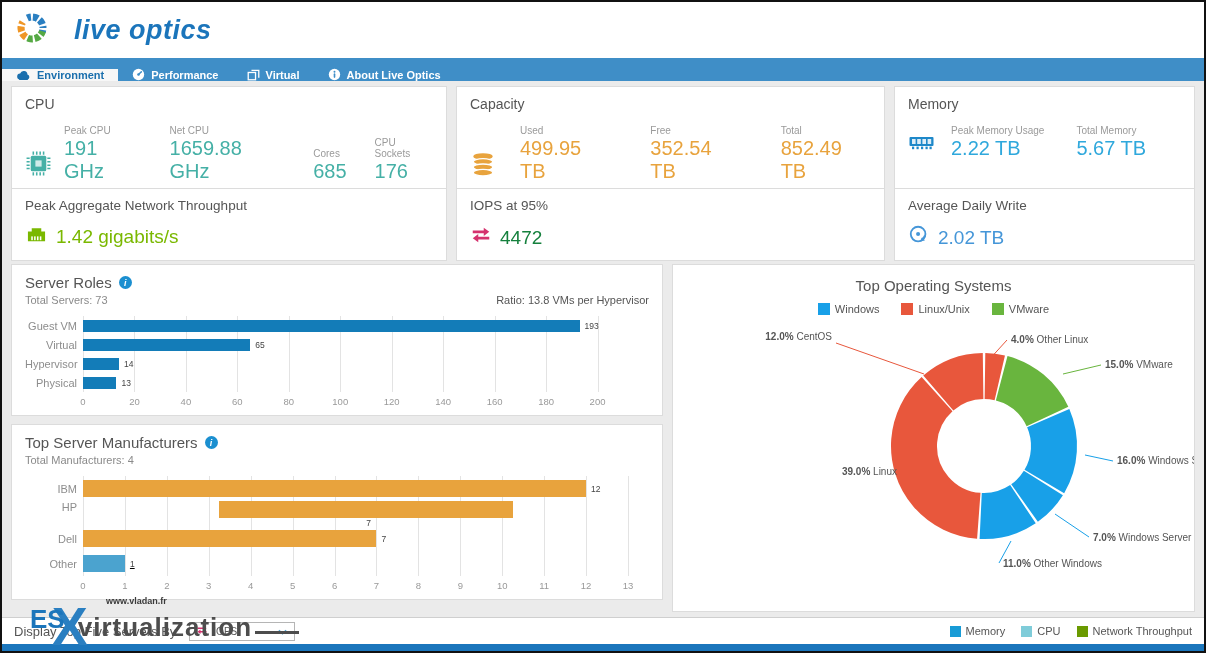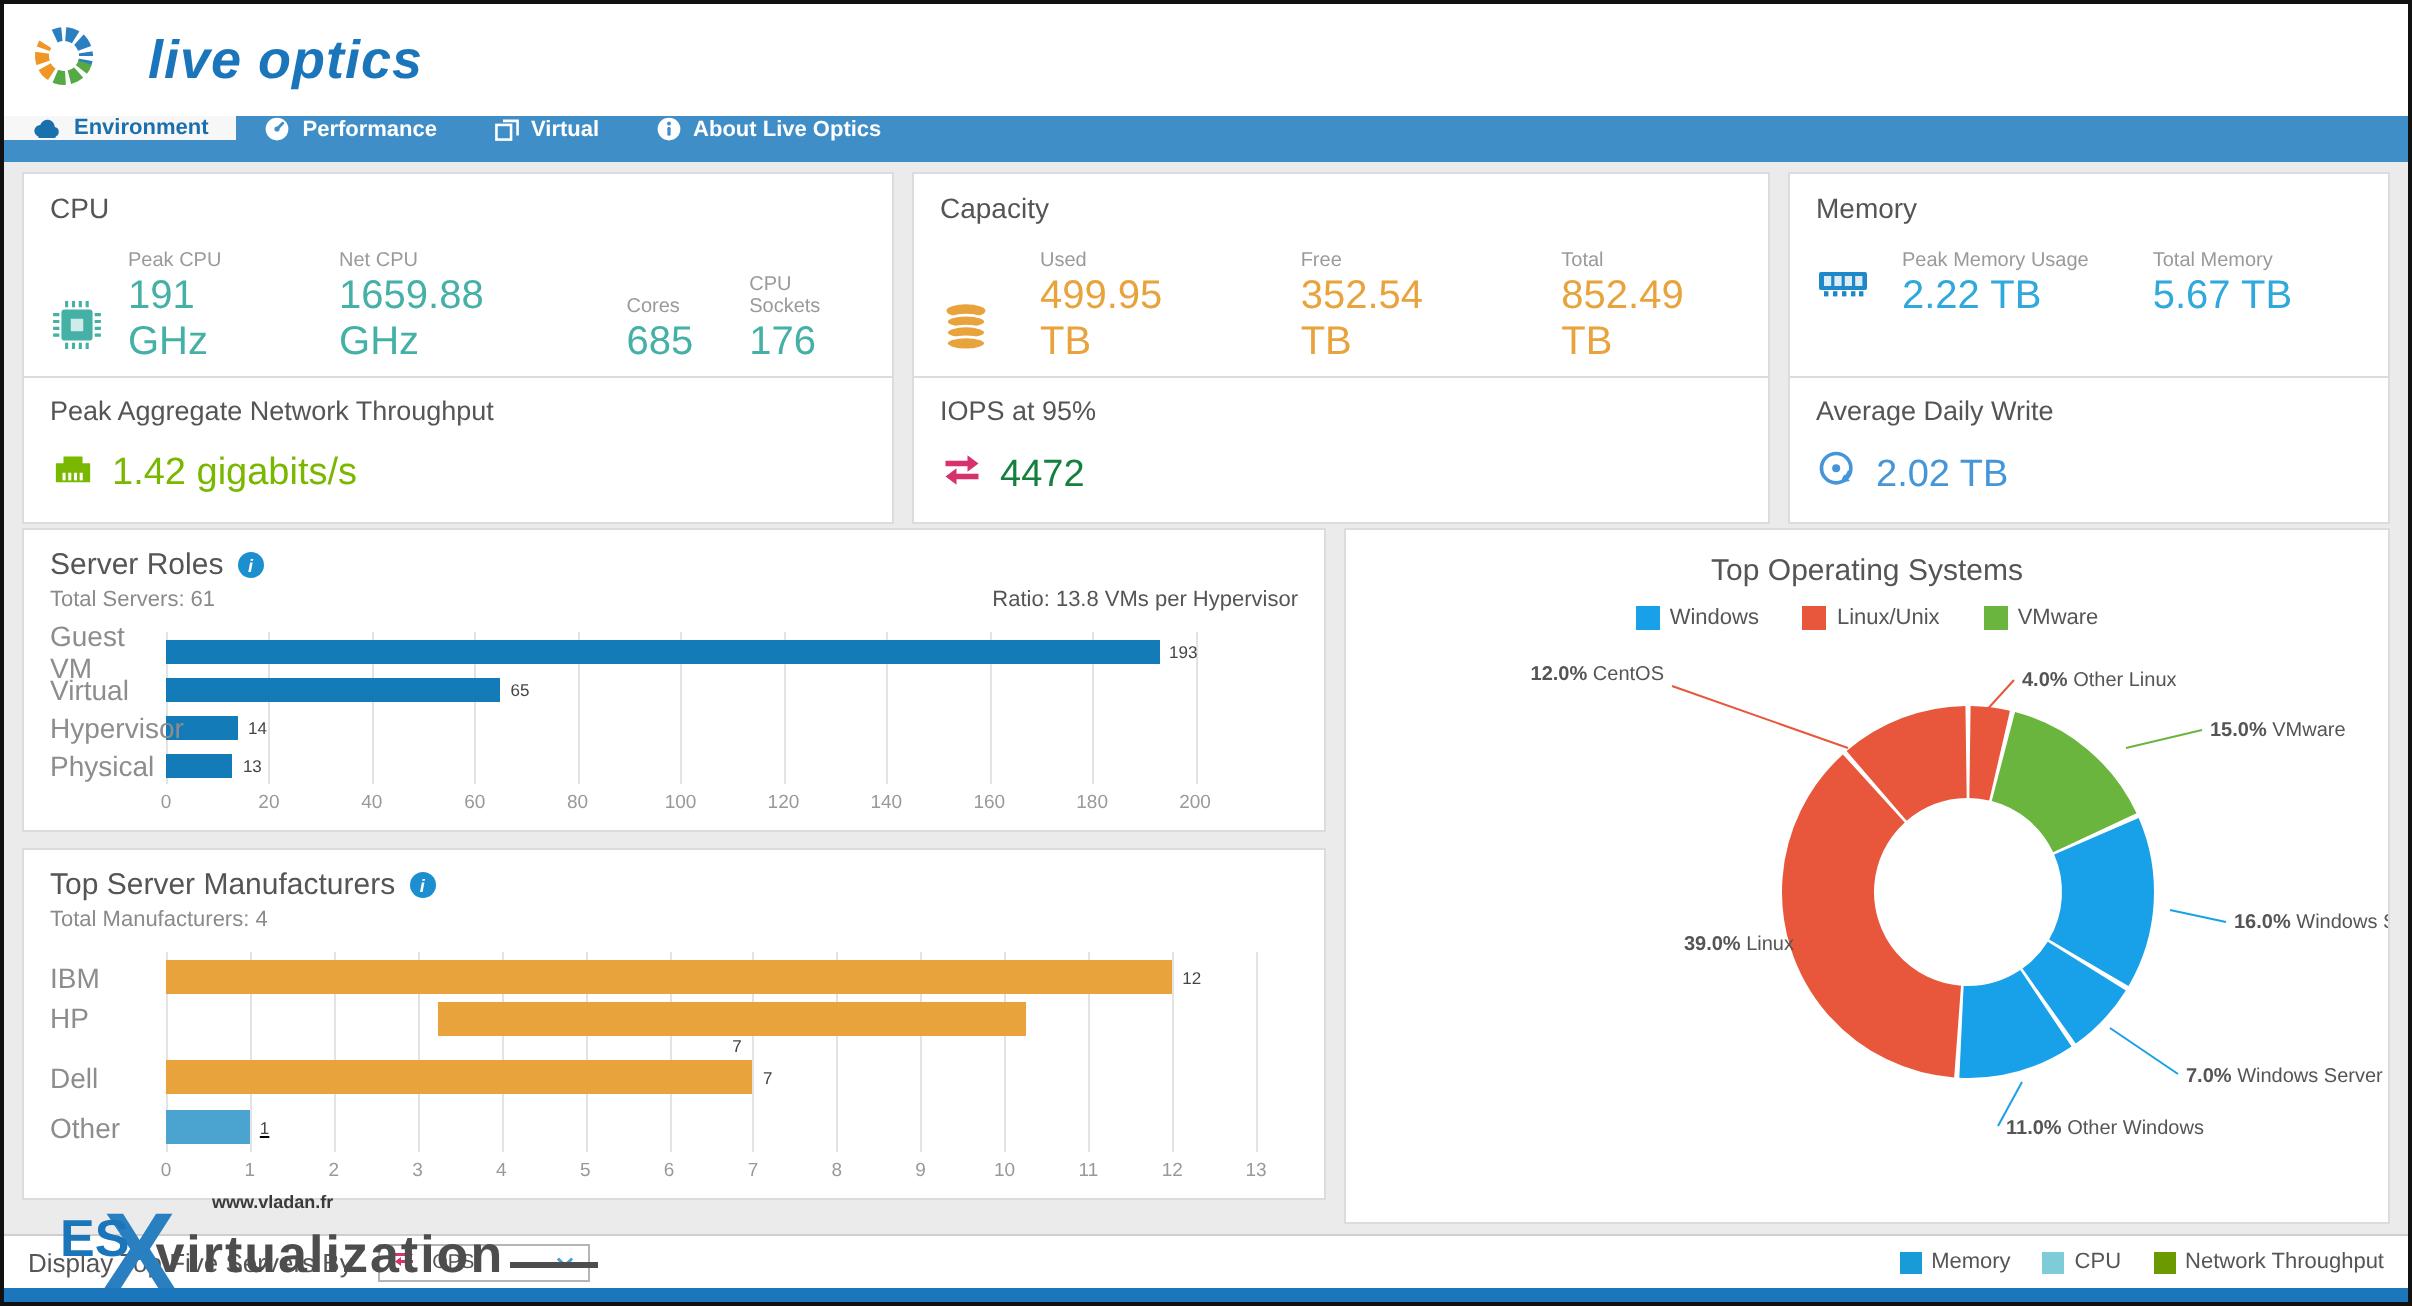--- a/index.html
+++ b/index.html
@@ -10,21 +10,21 @@
     font-family: "Liberation Sans", sans-serif;
     position: relative;
     overflow: hidden;
     display: flex; flex-direction: column;
   }
   
   .header { height: 56px; display: flex; align-items: center; padding-left: 12px; background: #fff; flex: 0 0 auto; }
   .logo { display: flex; align-items: center; gap: 24px; }
   .logo-text { font-size: 27px; font-weight: bold; font-style: italic; color: #1b75bb; letter-spacing: 0.5px; }
   
-  .nav { height: 23px; background: #3f8ec7; display: flex; align-items: flex-start; flex: 0 0 auto; }
+  .nav { height: 23px; background: #3f8ec7; display: flex; align-items: flex-end; flex: 0 0 auto; }
   .tab { display: flex; align-items: center; gap: 6px; padding: 0 14px; color: #fff; font-size: 11px; font-weight: bold; cursor: pointer; }
   .tab.active { background: #f7f7f7; color: #1a6fad; }
   .tab svg { display: block; }
   
   .content { background: #ebebeb; padding: 5px 9px 0 9px; flex: 1 1 auto; }
   .card { background: #fff; border: 1px solid #dcdcdc; }
   .grid3 { display: grid; grid-template-columns: 436px 429px 1fr; gap: 9px; }
   .row1 { height: 94px; }
   .row2 { height: 68px; margin-top: 8px; }
   .lower { display: grid; grid-template-columns: 652px 1fr; gap: 9px; margin-top: 8px; align-items: start; }
@@ -43,21 +43,21 @@
   .sub-row { display: flex; justify-content: space-between; margin-top: 3px; }
   .sub { font-size: 11px; color: #8a8a8a; }
   .ratio { font-size: 11px; color: #555; }
   .info-dot { width: 13px; height: 13px; border-radius: 50%; background: #1b8fd0; color: #fff; font-size: 9px; font-weight: bold; font-style: italic;
     display: flex; align-items: center; justify-content: center; cursor: pointer; }
   
   .bchart { margin-top: 10px; }
   .bc-rows { position: relative; margin-left: 58px; }
   .gridline { position: absolute; top: 0; bottom: 0; width: 1px; background: #e3e3e3; }
   .bc-row { display: flex; align-items: center; position: relative; z-index: 1; }
-  .bc-cat { position: absolute; left: -58px; width: 52px; text-align: left; font-size: 14px; color: #8d8d8d; }
+  .bc-cat { position: absolute; left: -58px; width: 52px; text-align: right; font-size: 11px; color: #8d8d8d; }
   .bc-bar { flex: 0 0 auto; }
   .bc-val { margin-left: 5px; font-size: 8.5px; color: #444; }
   .bc-axis { position: relative; margin-left: 58px; height: 16px; font-size: 9.5px; color: #999; }
   .bc-axis .tick { position: absolute; top: 4px; transform: translateX(-50%); }
   
   .os-card { height: 348px; text-align: center; padding-top: 12px; overflow: hidden; }
   .os-title { font-size: 15px; color: #555; }
   .os-legend { display: flex; justify-content: center; gap: 22px; margin-top: 9px; }
   .leg-item { display: flex; align-items: center; gap: 5px; font-size: 11px; color: #555; }
   .leg-sw { width: 12px; height: 12px; }
@@ -285,21 +285,21 @@
 
   <div class="lower">
     <div>
 
       <div class="card chart-card" style="height:152px">
         <div class="chart-head">
           <span class="c-title">Server Roles</span>
           <span class="info-dot">i</span>
         </div>
         <div class="sub-row">
-          <span class="sub">Total Servers: 61</span>
+          <span class="sub">Total Servers: 73</span>
           <span class="ratio">Ratio: 13.8 VMs per Hypervisor</span>
         </div>
         <div class="bchart" id="server-roles-chart">
           <div class="bc-rows">
               <div class="gridline" style="left: 0%;"></div>
               <div class="gridline" style="left: 9.09091%;"></div>
               <div class="gridline" style="left: 18.1818%;"></div>
               <div class="gridline" style="left: 27.2727%;"></div>
               <div class="gridline" style="left: 36.3636%;"></div>
               <div class="gridline" style="left: 45.4545%;"></div>

